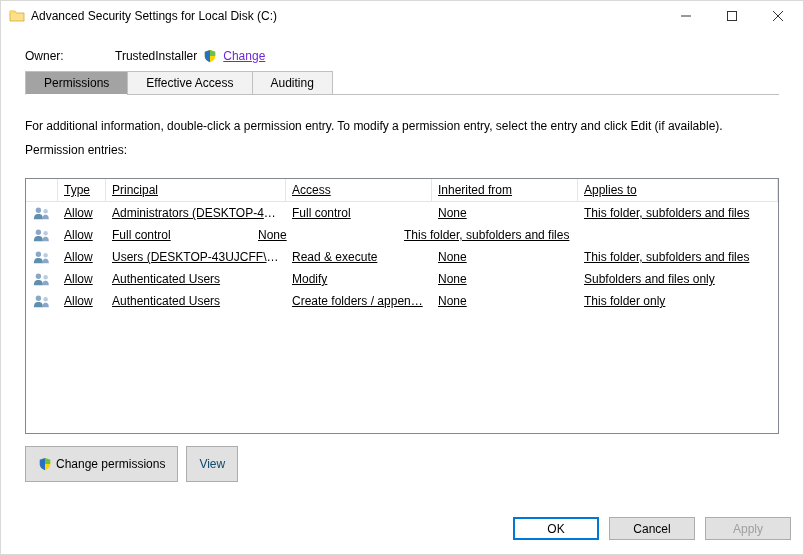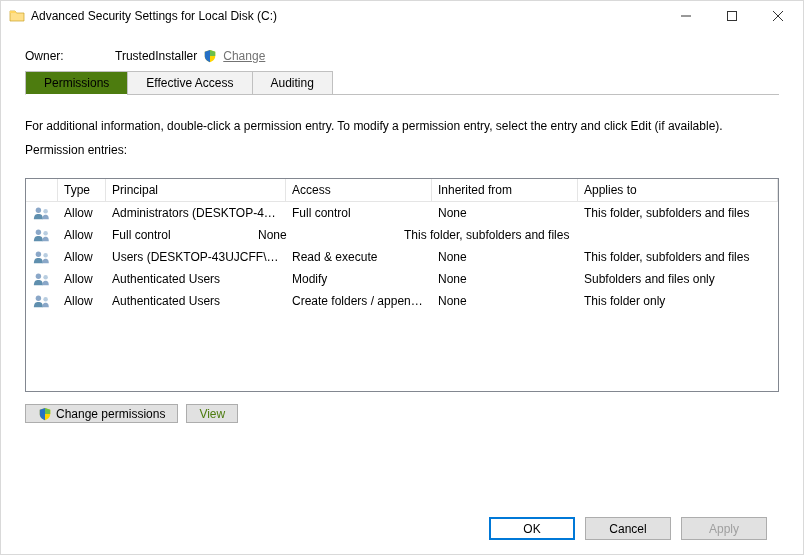--- a/index.html
+++ b/index.html
@@ -13,50 +13,50 @@
   .win-btn { width:46px; height:30px; display:flex; align-items:center; justify-content:center; }
   .win-btn svg { width:10px; height:10px; stroke:#333; stroke-width:1; fill:none; }
 
   .content { position:absolute; top:30px; left:0; right:0; bottom:0; padding:18px 24px 14px 24px; }
 
   .info-row { display:flex; margin-bottom:8px; }
   .info-label { width:90px; }
   .info-value { display:flex; align-items:center; gap:6px; }
   .shield-icon { width:14px; height:14px; display:inline-block; }
   .shield-icon svg { width:14px; height:14px; display:block; }
-  .link { color:#737373; text-decoration:underline; cursor:pointer; }
+  .link { color:#6d28d9; text-decoration:underline; cursor:pointer; }
 
   .tabset { margin-top:8px; border-bottom:1px solid #c0c0c0; display:flex; }
   .tab { padding:4px 18px; border:1px solid #c0c0c0; background:#f2f2f2; margin-bottom:-1px; margin-right:-1px; cursor:pointer; }
-  .tab.active { background:#4d7c0f; border-bottom:1px solid #fff; }
+  .tab.active { background:#a3a3a3; border-bottom:1px solid #fff; }
 
   .tab-panel { padding-top:12px; }
   .info-text { margin-bottom:10px;margin-top:12px; }
   .list-label { margin-bottom:21px; }
 
-  .perm-list { border:1px solid #828790; height:214px; overflow:hidden; }
+  .perm-list { border:1px solid #828790; height:256px; overflow:hidden;text-decoration:underline; }
   .perm-header { display:flex; background:#fff; }
   .perm-header .col { padding:4px 6px; border-right:1px solid #e5e5e5; border-bottom:1px solid #e5e5e5; white-space:nowrap; text-align:left; font-weight:normal; }
   .col-icon  { width:32px; padding:4px 2px !important; }
   .col-type  { width:48px; }
   .col-principal { width:180px; }
   .col-access { width:146px; }
   .col-inherited { width:146px; }
   .col-applies { flex:1; }
   .perm-rows .row { display:flex; align-items:center; }
   .perm-rows .cell { padding:2px 6px; white-space:nowrap; overflow:hidden; text-overflow:ellipsis; }
   .row .col-icon { display:flex; align-items:center; justify-content:center; }
   .users-icon svg { width:18px; height:14px; display:block; }
 
   .lower-btns { margin-top:12px; display:flex; gap:8px; }
-  .btn { background:#e1e1e1; border:1px solid #adadad; height:19px; padding:0 12px; display:inline-flex; align-items:center; justify-content:center; font-family:inherit; font-size:12px; cursor:pointer; }
-  .btn.disabled { color:#4d7c0f; cursor:default; }
+  .btn { background:#e1e1e1; border:1px solid #adadad; height:36px; padding:0 12px; display:inline-flex; align-items:center; justify-content:center; font-family:inherit; font-size:12px; cursor:pointer; }
+  .btn.disabled { color:#0c4a6e; cursor:default; }
   .btn .shield-icon { margin-right:4px; }
 
-  .footer-btns { position:absolute; bottom:14px; right:36px; display:flex; gap:10px; }
+  .footer-btns { position:absolute; bottom:14px; right:12px; display:flex; gap:10px; }
   .footer-btn { width:86px; height:23px; background:#e1e1e1; border:1px solid #adadad; font-family:inherit; font-size:12px; cursor:pointer; }
   .footer-btn.default { background:#fff; border:2px solid #0078d7; line-height:19px; }
   .footer-btn.disabled { color:#a0a0a0; cursor:default; }
 </style>
 </head>
 <body>
 
 <div class="window">
 
   <div class="titlebar">

